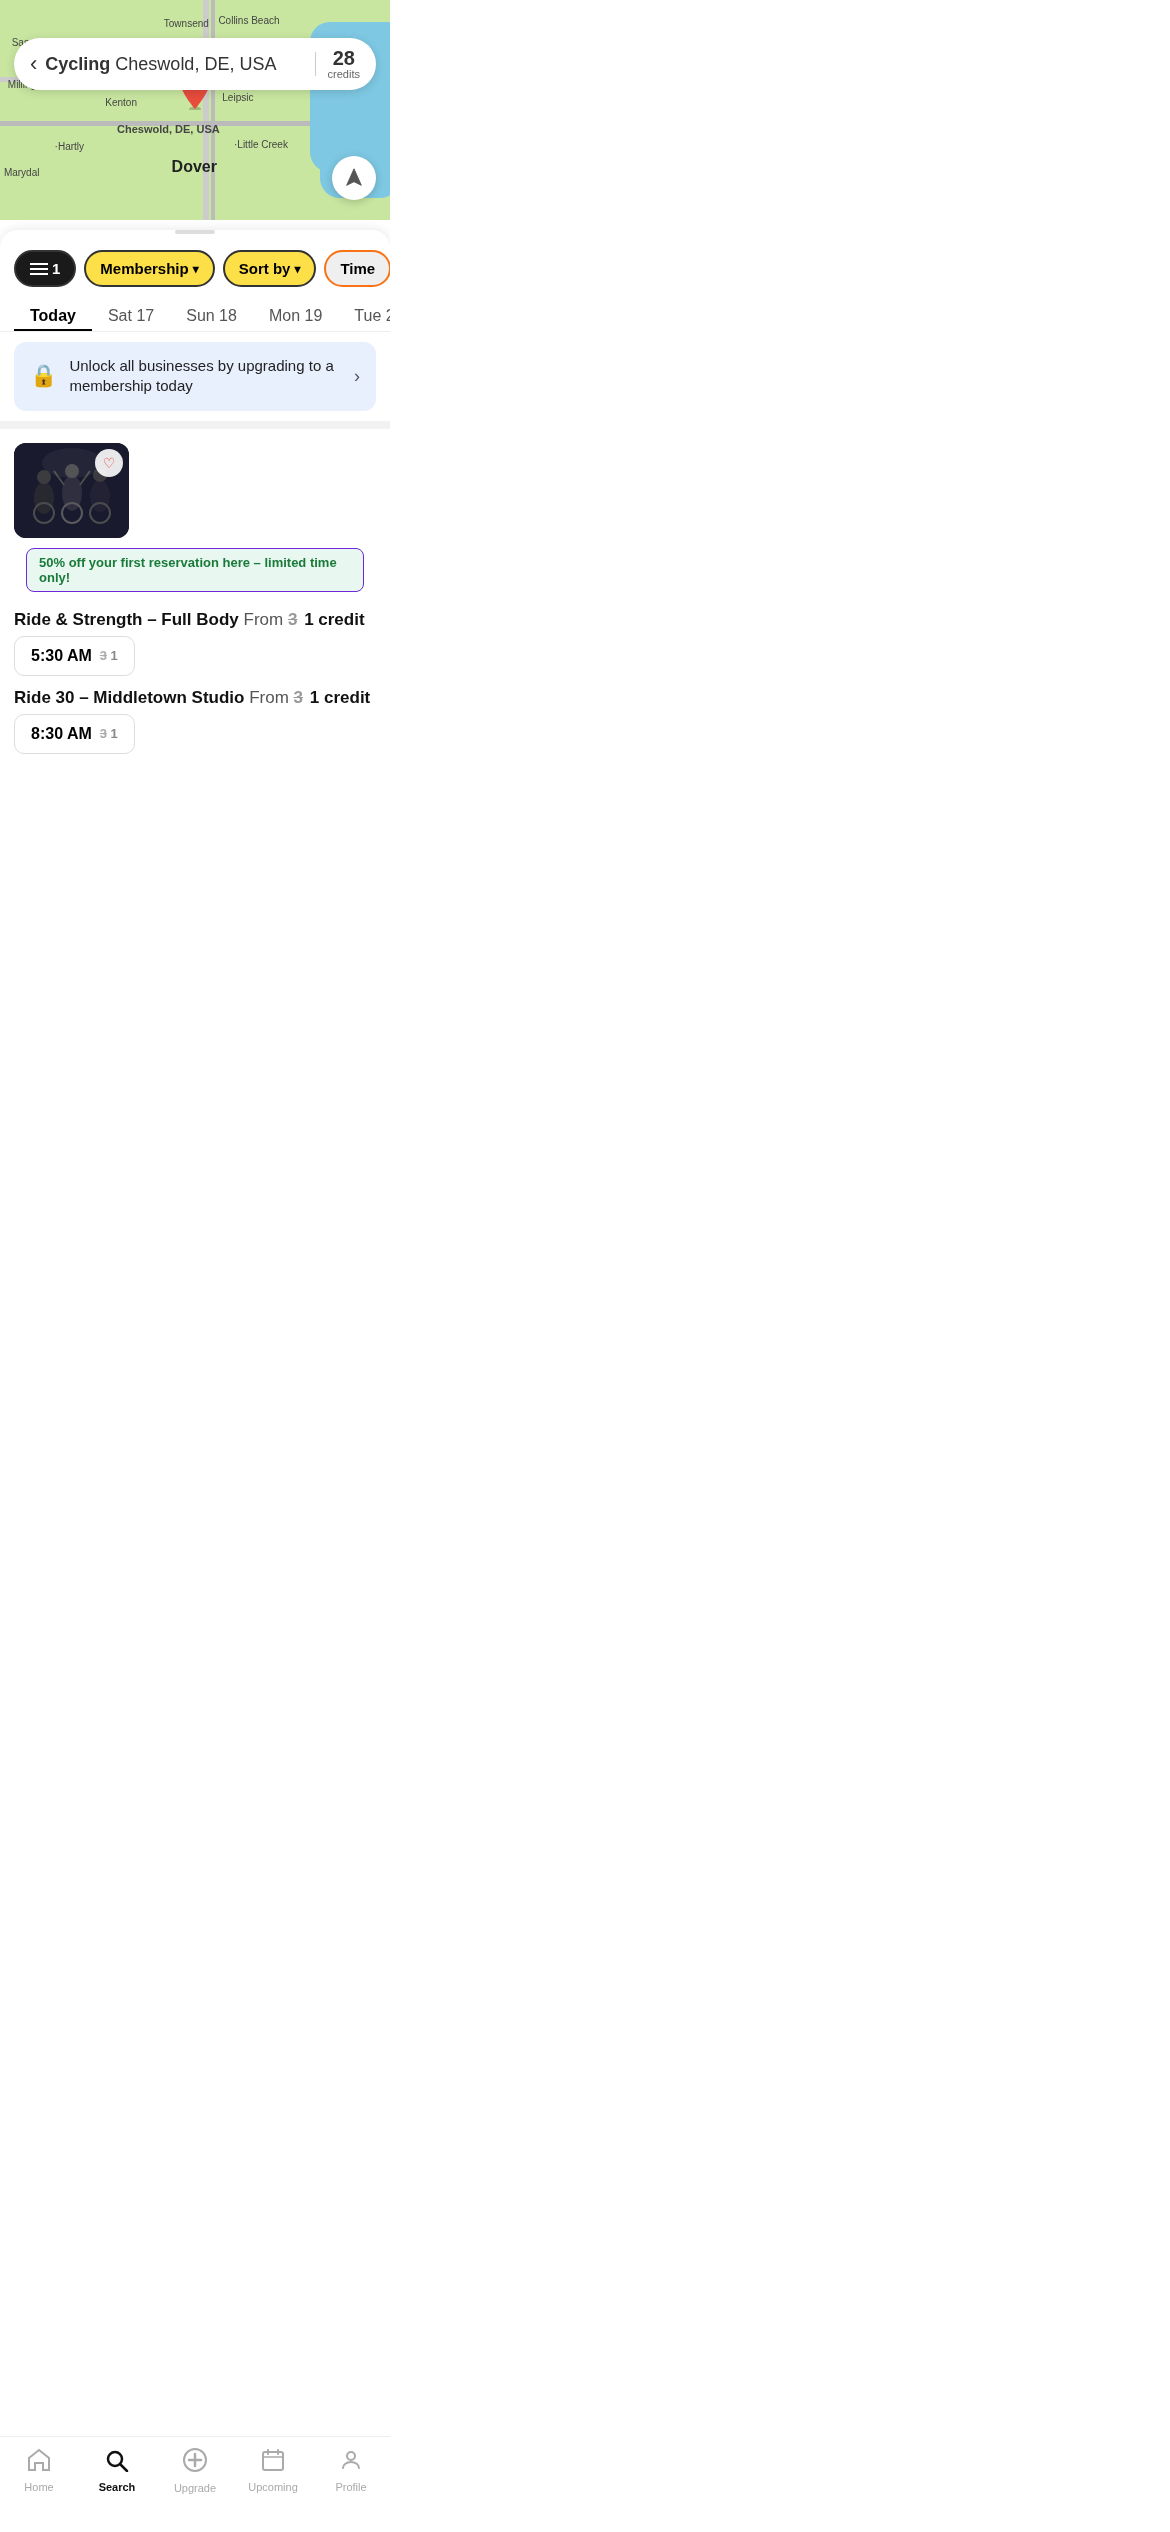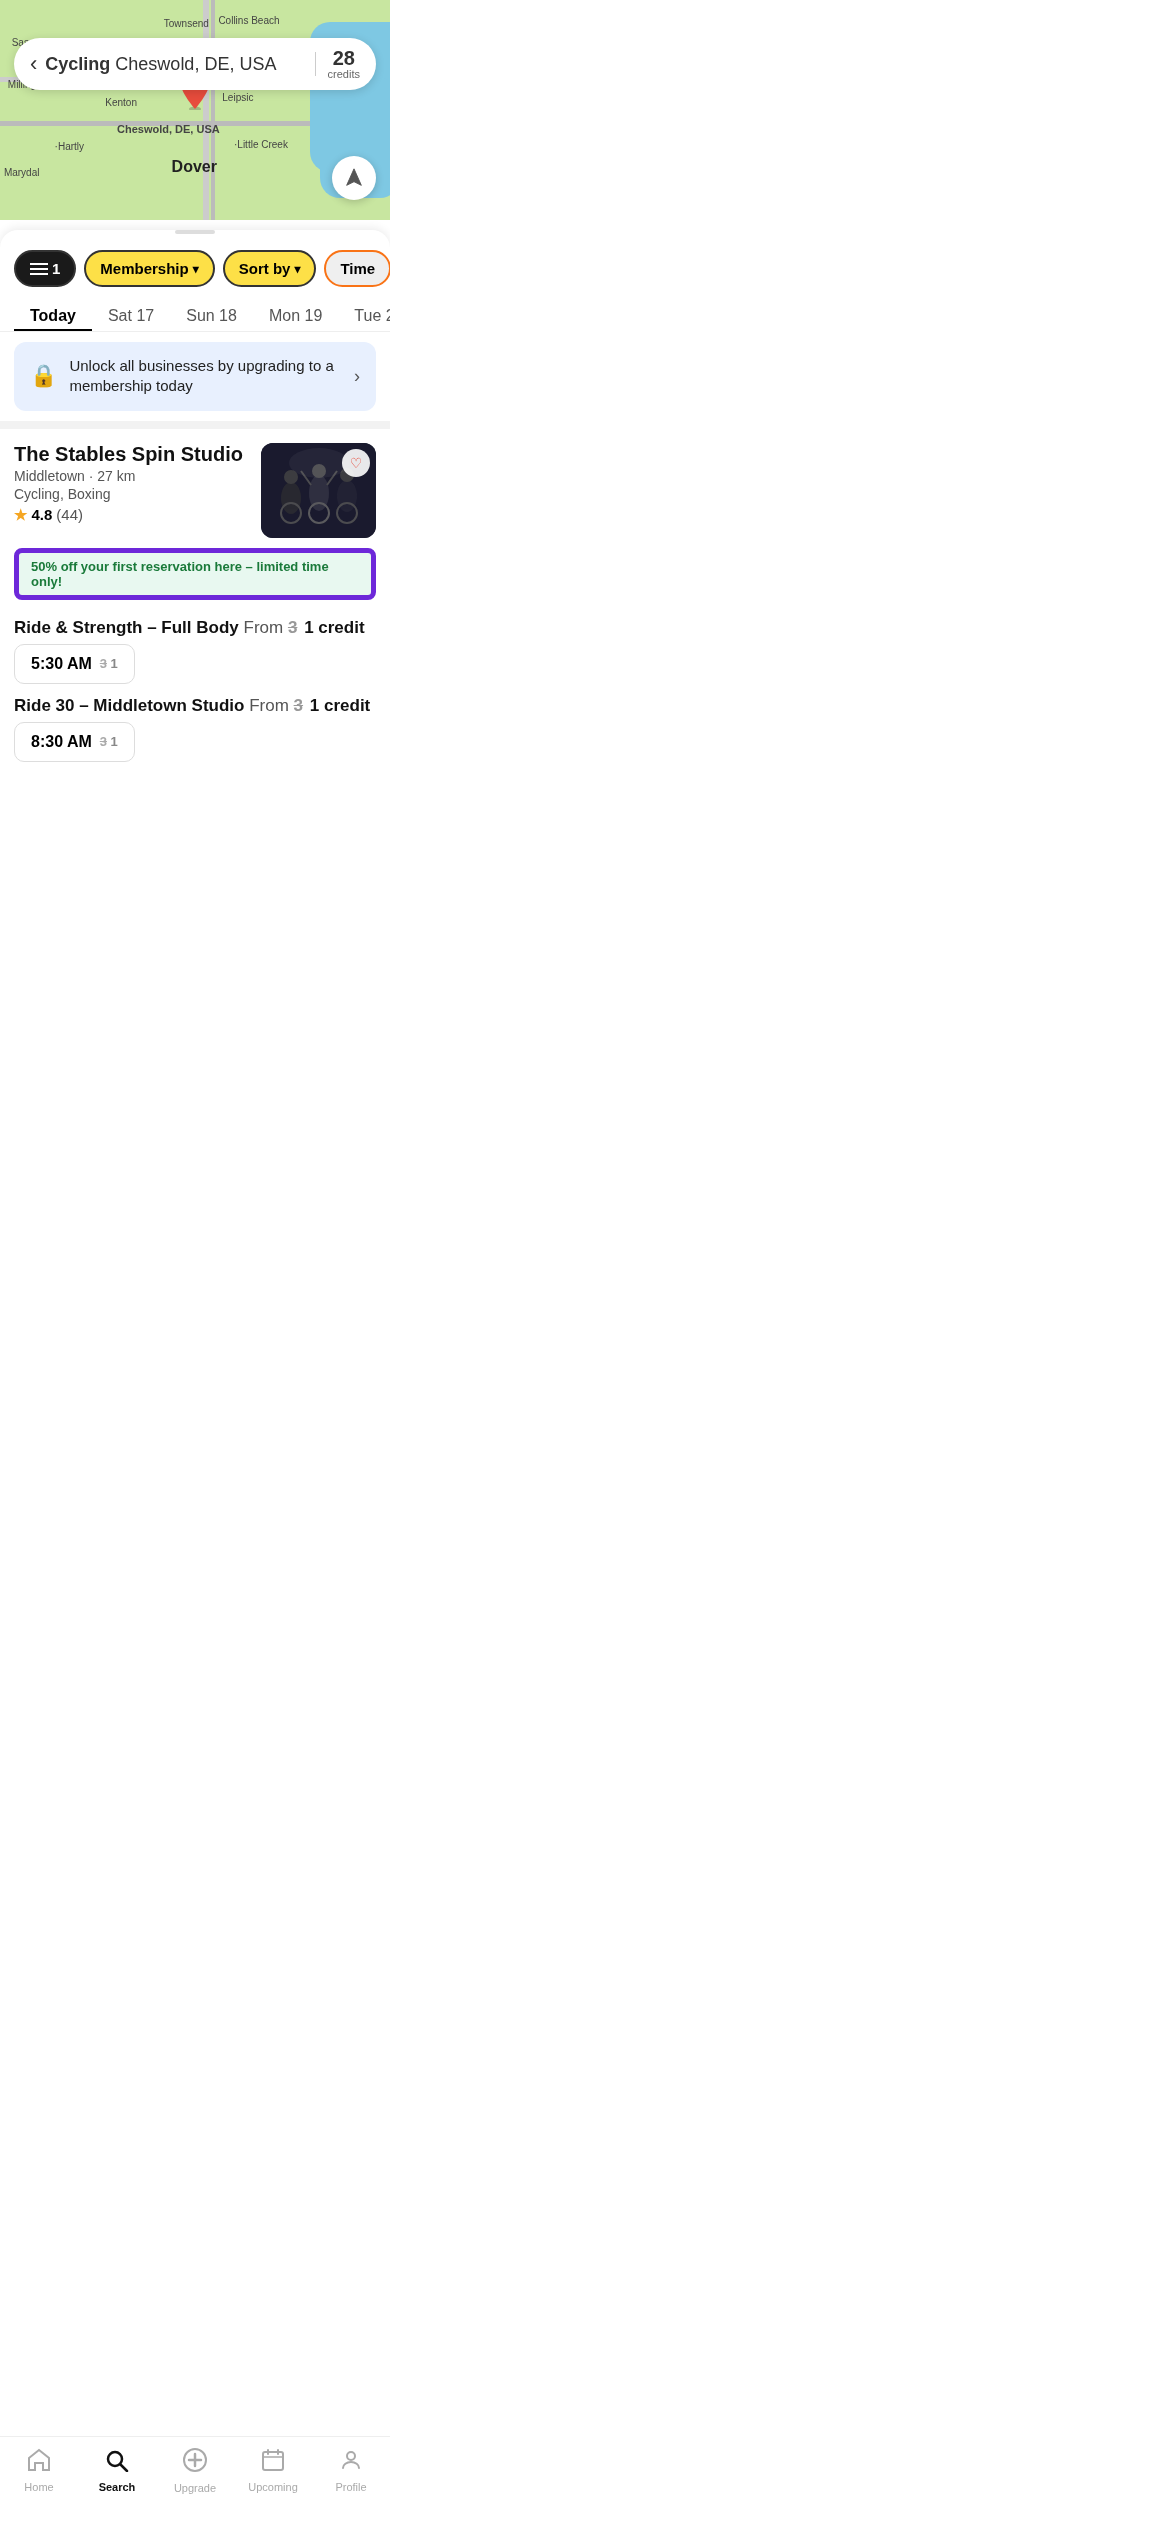--- a/index.html
+++ b/index.html
@@ -297,27 +297,27 @@
       justify-content: center;
       font-size: 14px;
       color: #e74c3c;
       cursor: pointer;
     }
 
     
     .promo-badge {
       display: inline-block;
       background: #e8f8f0;
-      border: 5px solid #6d28d9;
+      border: 1px solid #6d28d9;
       border-radius: 8px;
       padding: 6px 12px;
       font-size: 13px;
       font-weight: 600;
       color: #1a7a3a;
-      margin: 10px 0 6px;
+      margin: 10px 12px 6px;
     }
 
     
     .class-section {
       padding: 0 14px 12px;
     }
     .class-row {
       margin-top: 12px;
     }
     .class-title {
@@ -490,30 +490,20 @@
   </div>
 
   <div class="upgrade-banner">
     <span class="lock-icon">🔒</span>
     <span class="banner-text">Unlock all businesses by upgrading to a membership today</span>
     <span class="arrow">›</span>
   </div>
 
   <div class="studio-card">
     <div class="studio-header">
-      <div class="studio-info">
-        <div class="studio-name">The Stables Spin Studio</div>
-        <div class="studio-meta">Middletown · 27 km</div>
-        <div class="studio-tags">Cycling, Boxing</div>
-        <div class="studio-rating">
-          <span class="star">★</span>
-          <span>4.8</span>
-          <span class="count">(44)</span>
-        </div>
-      </div>
       <div class="studio-image-wrap">
         <div class="studio-image-inner">
 
           <svg width="115" height="95" viewBox="0 0 115 95">
 
             <rect width="115" height="95" fill="#1a1a2e"></rect>
 
             <g opacity="0.85">
 
               <ellipse cx="30" cy="55" rx="10" ry="16" fill="#333" opacity="0.7"></ellipse>

